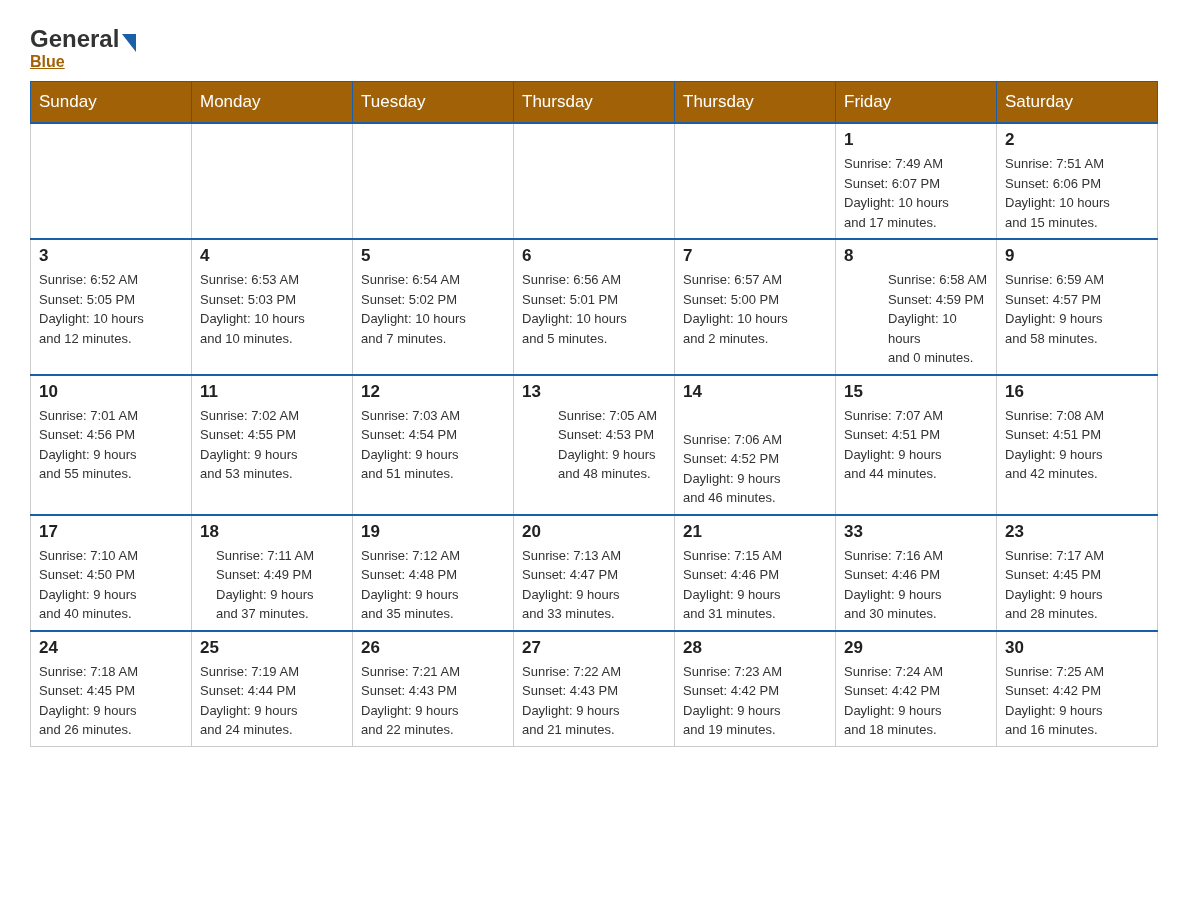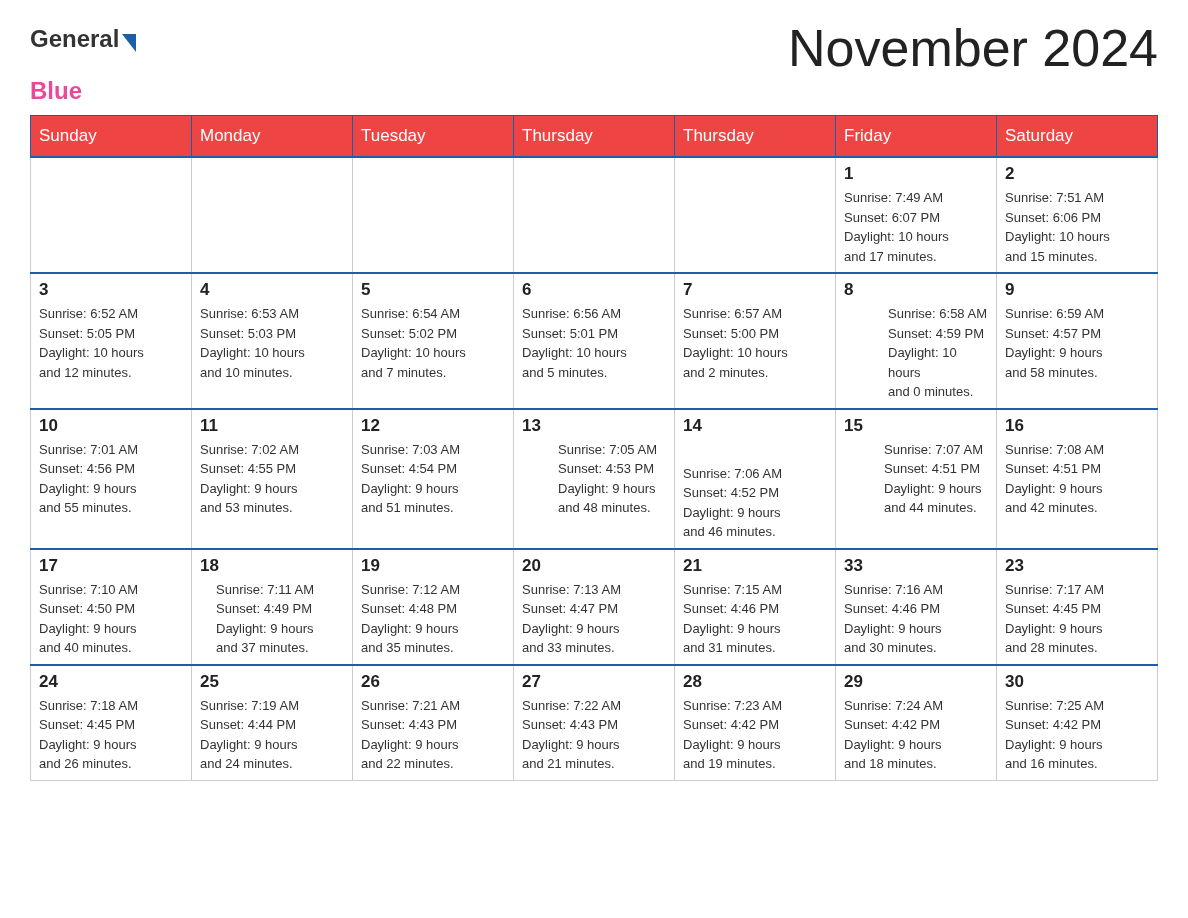--- a/index.html
+++ b/index.html
@@ -14,21 +14,20 @@
       display: flex;
       justify-content: space-between;
       align-items: flex-start;
       margin-bottom: 10px;
     }
     .logo {
       display: flex;
       flex-direction: column;
       align-items: flex-start;
       margin-top: 5px;
-      gap: 24px;
     }
     .title-area {
       text-align: right;
     }
     .month-title {
       font-size: 52px;
       font-weight: 300;
       color: #222;
       line-height: 1.1;
     }
@@ -37,21 +36,21 @@
       color: #444;
       font-weight: normal;
       margin-top: 4px;
     }
     .calendar {
       width: 100%;
       border-collapse: collapse;
       margin-top: 10px;
     }
     .calendar th {
-      background-color: #ef4444;
+      background-color: #a16207;
       color: #fff;
       padding: 10px 8px;
       font-size: 17px;
       font-weight: normal;
       text-align: left;
       border: 1px solid #1a5fa8;
     }
     .calendar td {
       border: 1px solid #ccc;
       vertical-align: top;
@@ -79,25 +78,24 @@
   </style>
 </head>
 <body>
 
 <div class="header">
   <div class="logo">
     <div>
       <span style="font-size:24px;font-weight:bold;color:#333;">General</span><span style="display:inline-block;width:0;height:0;border-left:0px solid transparent;border-right:14px solid #1a5fa8;border-bottom:18px solid transparent;margin-left:3px;vertical-align:middle;"></span>
     </div>
     <div style="display:flex;align-items:center;">
-      <span style="font-size:24px;font-weight:bold;color:#ec4899;">Blue</span>
+      <span style="font-size:16px;font-weight:bold;color:#a16207;text-decoration:underline;">Blue</span>
     </div>
   </div>
   <div class="title-area">
-    <div class="month-title">November 2024</div>
   </div>
 </div>
 
 <table class="calendar">
   <thead>
     <tr>
     <th>Sunday</th>
         <th>Monday</th>
         <th>Tuesday</th>
         <th>Thursday</th>
@@ -210,21 +208,21 @@
         </td>
         <td>
           <div class="day-number">14</div>
           <div class="day-info" style="white-space: pre-line; margin-top: 28px;">Sunrise: 7:06 AM
 Sunset: 4:52 PM
 Daylight: 9 hours
 and 46 minutes.</div>
         </td>
         <td>
           <div class="day-number">15</div>
-          <div class="day-info" style="white-space: pre-line; margin-left: 40px;">Sunrise: 7:07 AM
+          <div class="day-info" style="white-space: pre-line;">Sunrise: 7:07 AM
 Sunset: 4:51 PM
 Daylight: 9 hours
 and 44 minutes.</div>
         </td>
         <td>
           <div class="day-number">16</div>
           <div class="day-info" style="white-space: pre-line;">Sunrise: 7:08 AM
 Sunset: 4:51 PM
 Daylight: 9 hours
 and 42 minutes.</div>

